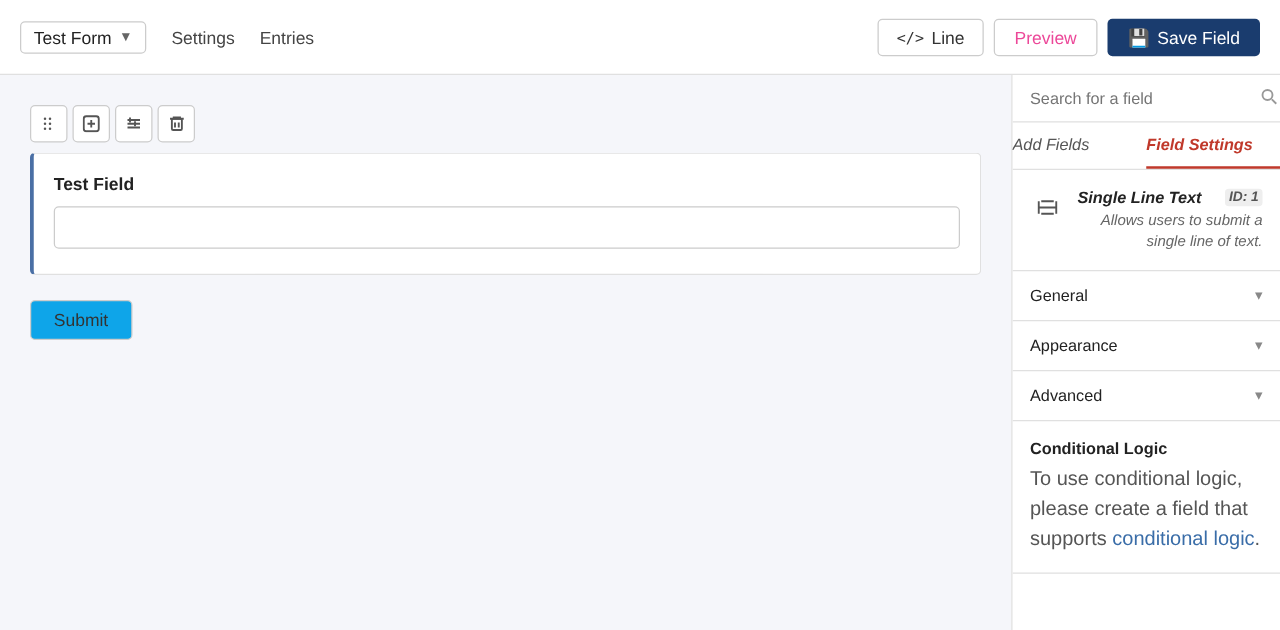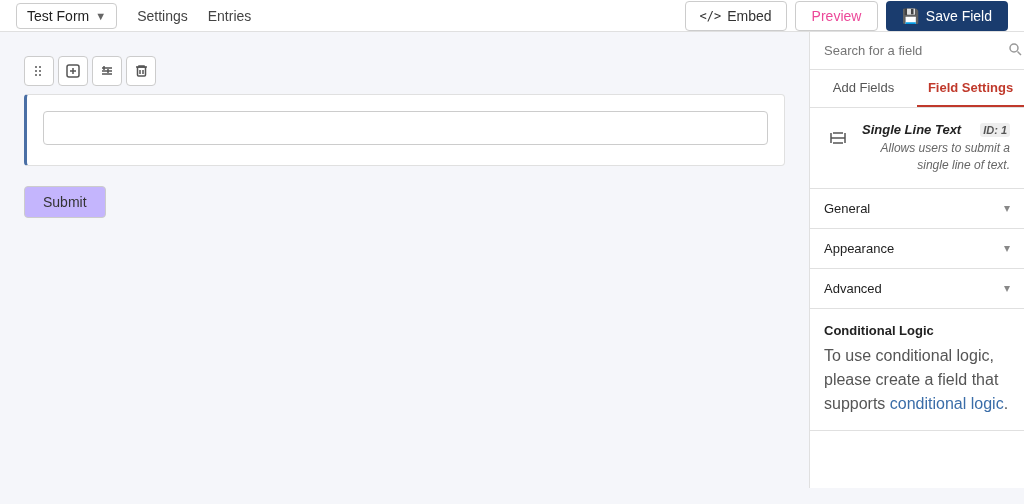--- a/index.html
+++ b/index.html
@@ -2,21 +2,21 @@
 <html><head>
   <meta charset="utf-8">
   <style>
     * { box-sizing: border-box; margin: 0; padding: 0; }
     body { font-family: -apple-system, BlinkMacSystemFont, 'Segoe UI', sans-serif; background: #f5f6fa; color: #333; font-size: 14px; }
 
     
     .top-bar {
       display: flex; align-items: center; justify-content: space-between;
       background: #fff; border-bottom: 1px solid #e0e0e0;
-      padding: 0 16px; height: 32px;
+      padding: 0 16px; height: 60px;
     }
     .top-bar-left { display: flex; align-items: center; gap: 20px; }
     .form-selector {
       display: flex; align-items: center; gap: 6px;
       border: 1px solid #ccc; border-radius: 4px;
       padding: 4px 10px; cursor: pointer; background: #fff;
       font-size: 14px; color: #222;
     }
     .form-selector .chevron { font-size: 11px; color: #666; }
     .top-nav-link {
@@ -68,21 +68,21 @@
       font-size: 14px; font-weight: 600; color: #222; margin-bottom: 10px;
     }
     .field-input {
       width: 100%; border: 1px solid #ccc; border-radius: 4px;
       padding: 8px 10px; font-size: 14px; color: #444; outline: none;
       background: #fff;
     }
 
     
     .submit-btn {
-      margin-top: 20px; border: 1px solid #ccc; background: #c4b5fd;
+      margin-top: 20px; border: 1px solid #ccc; background: #0ea5e9;
       border-radius: 4px; padding: 7px 18px; cursor: pointer;
       font-size: 14px; color: #333;
     }
 
     
     .right-panel {
       width: 215px; background: #fff; border-left: 1px solid #e0e0e0;
       display: flex; flex-direction: column; overflow-y: auto;
     }
 
@@ -95,22 +95,22 @@
       flex: 1; border: none; outline: none; font-size: 13px; color: #333;
       background: transparent;
     }
     .search-icon { color: #999; font-size: 14px; }
 
     
     .panel-tabs {
       display: flex; border-bottom: 1px solid #e0e0e0;
     }
     .panel-tab {
-      flex: 1; text-align: center; padding: 10px 0; font-size: 13px;
-      cursor: pointer; color: #555; border-bottom: 2px solid transparent;
+      flex: 1; text-align: left; padding: 10px 0; font-size: 13px;
+      cursor: pointer; color: #555; border-bottom: 2px solid transparent; font-style: italic;
     }
     .panel-tab.active {
       color: #c0392b; border-bottom: 2px solid #c0392b; font-weight: 600;
     }
 
     
     .field-info {
       display: flex; align-items: flex-start; gap: 10px;
       padding: 14px; border-bottom: 1px solid #e0e0e0; font-style: italic;
     }
@@ -158,21 +158,21 @@
     <div class="form-selector">
       <span>Test Form</span>
       <span class="chevron">▼</span>
     </div>
     <a class="top-nav-link">Settings</a>
     <a class="top-nav-link">Entries</a>
   </div>
   <div class="top-bar-right">
     <button class="btn-embed">
       <span style="font-size:12px; font-family:monospace;">&lt;/&gt;</span>
-      <span>Embed</span>
+      <span>Line</span>
     </button>
     <button class="btn-preview">Preview</button>
     <button class="btn-save">
       <span>💾</span>
       <span>Save Field</span>
     </button>
   </div>
 </div>
 
 <div class="main-layout">
@@ -210,20 +210,21 @@
           <polyline points="1,3 12,3"></polyline>
           <path d="M4,3V2h5v1"></path>
           <rect x="2.5" y="3" width="8" height="9" rx="1"></rect>
           <line x1="5" y1="6" x2="5" y2="10"></line>
           <line x1="8" y1="6" x2="8" y2="10"></line>
         </svg>
       </button>
     </div>
 
     <div class="field-block">
+      <div class="field-label">Test Field</div>
       <input class="field-input" type="text" placeholder="" style="">
     </div>
 
     <button class="submit-btn">Submit</button>
   </div>
 
   <div class="right-panel">
 
     <div class="search-box">
       <input class="search-input" type="text" placeholder="Search for a field" style="">

